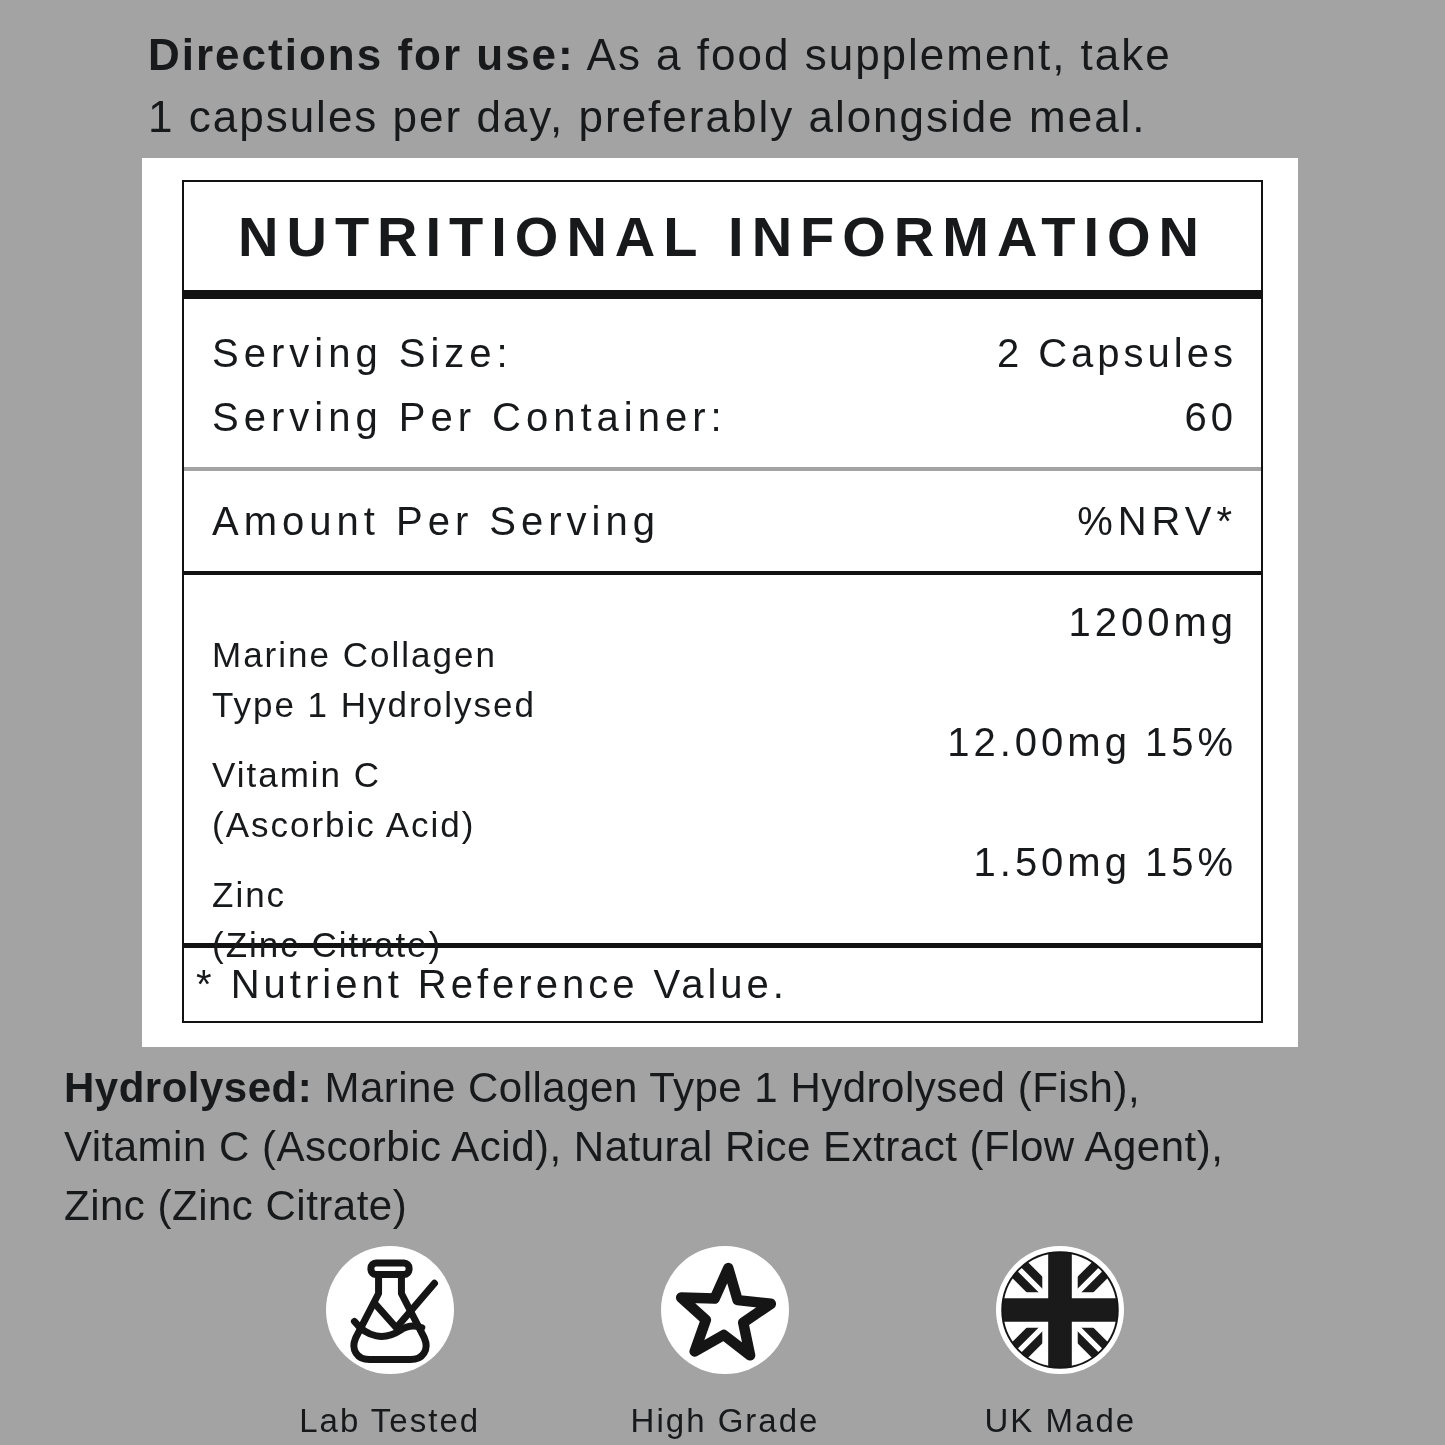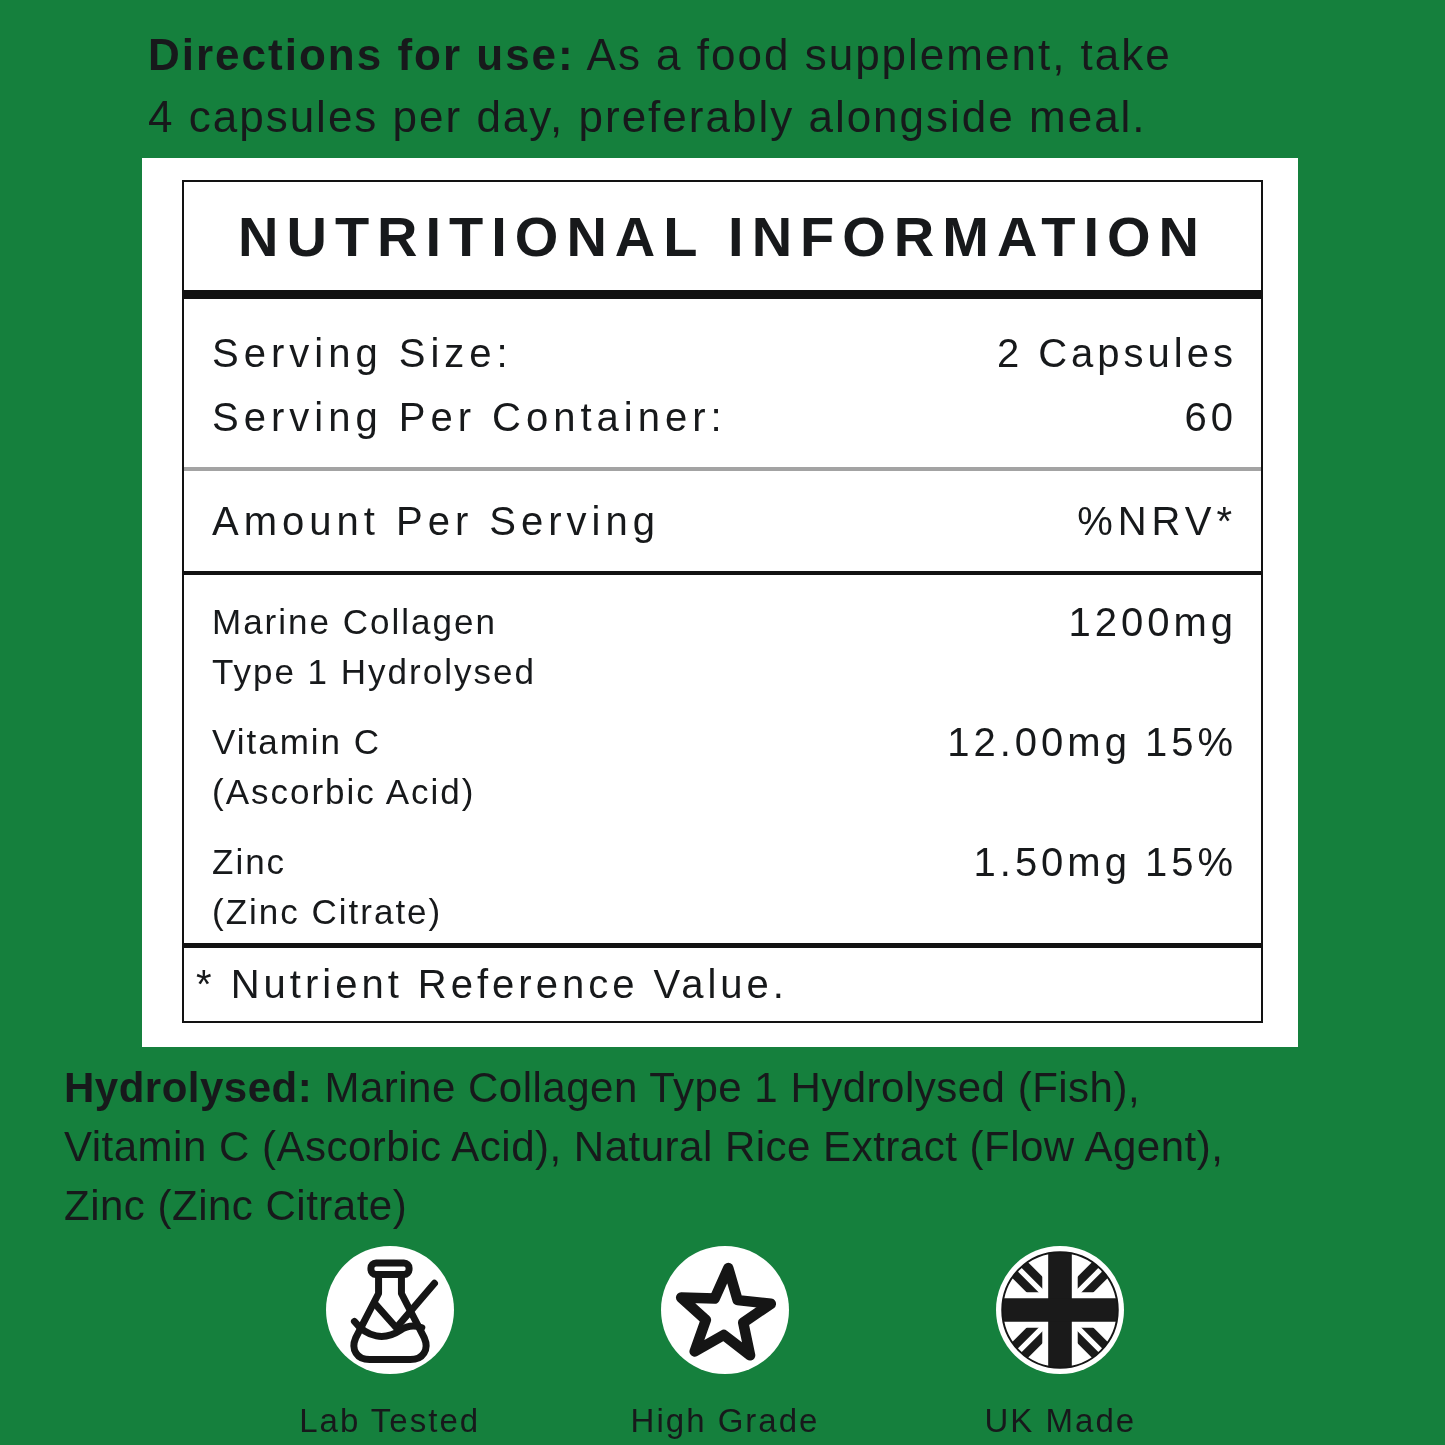--- a/index.html
+++ b/index.html
@@ -2,21 +2,21 @@
 <html><head>
 <meta charset="utf-8">
 <style>
   html,body{margin:0;padding:0;}
   body{
     width:1445px;height:1445px;
     font-family:"Liberation Sans",sans-serif;
     color:#17191b;
     overflow:hidden;
   }
-  .stage{position:relative;width:1445px;height:1445px;background:#15803d;}
+  .stage{position:relative;width:1445px;height:1445px;background:#a3a3a3;}
 
   
   .directions{
     position:absolute;left:148px;top:24px;width:1200px;
     font-size:44px;line-height:62px;letter-spacing:2px;
   }
   .directions b{font-weight:700;}
 
   
   .panel{position:absolute;left:142px;top:158px;width:1156px;height:889px;background:#ffffff;}
@@ -45,21 +45,21 @@
     padding:0 24px 0 28px;font-size:40px;letter-spacing:5px;
   }
   .t-nutrients{
     height:346px;border-bottom:5px solid #121212;
     padding:22px 24px 0 28px;
   }
   .nrow{
     height:100px;margin-bottom:20px;
     display:flex;justify-content:space-between;align-items:flex-start;
   }
-  .nname{font-size:35px;letter-spacing:2px;line-height:50px;}
+  .nname{font-size:35px;letter-spacing:2px;line-height:50px;margin-top:33px;}
   .nval{font-size:40px;letter-spacing:4px;line-height:50px;white-space:nowrap;}
   .nval .nrv:not(:empty){margin-left:14px;}
   .t-foot{
     height:73px;display:flex;align-items:center;
     padding-left:12px;font-size:40px;letter-spacing:4px;
   }
 
   
   .ingredients{
     position:absolute;left:64px;top:1058px;width:1340px;
@@ -77,21 +77,21 @@
   .badge-circle svg{display:block;}
   .badge-label{margin-top:28px;font-size:33px;letter-spacing:2px;}
 </style>
 </head>
 <body>
 
 <div class="stage">
 
   <div class="directions">
     <div><b>Directions for use:</b><span> As a food supplement, take</span></div>
-    <div>4 capsules per day, preferably alongside meal.</div>
+    <div>1 capsules per day, preferably alongside meal.</div>
   </div>
 
   <div class="panel">
     <div class="ntable">
 
       <div class="t-title">NUTRITIONAL INFORMATION</div>
 
       <div class="t-serving">
         <div class="s-row">
           <span>Serving Size:</span>

